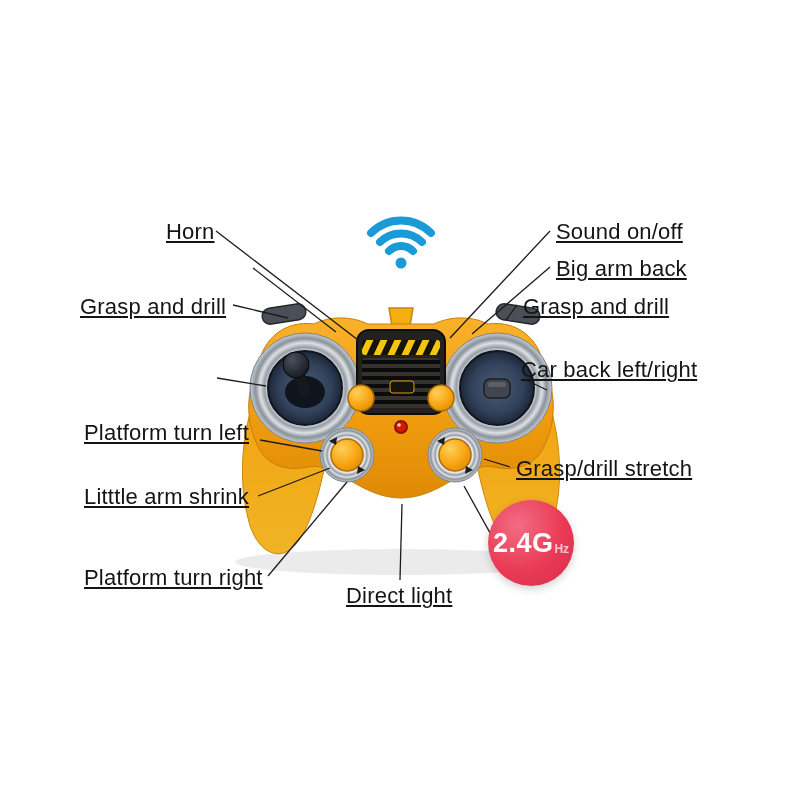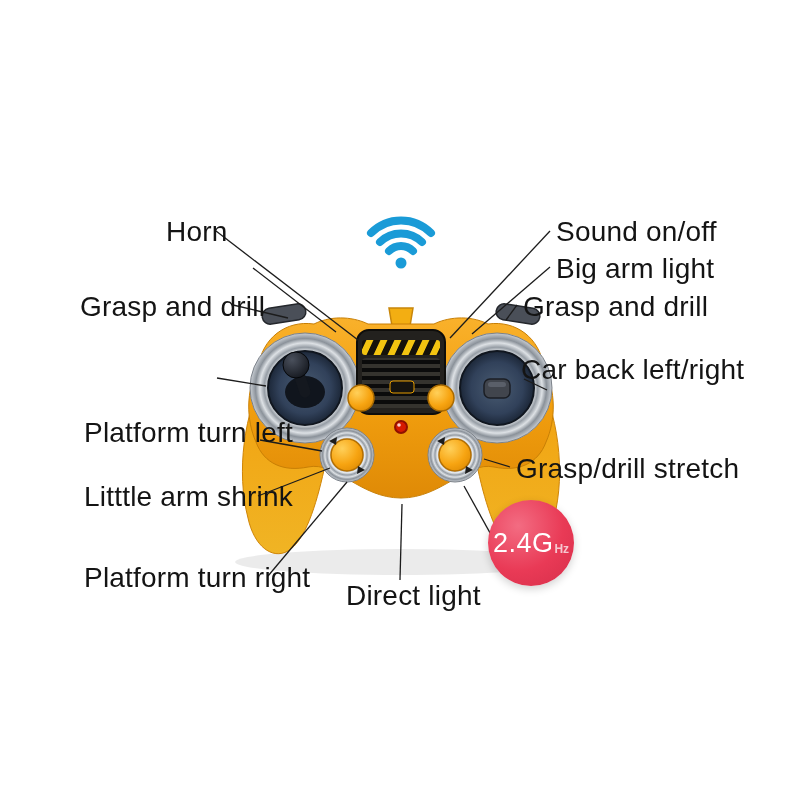--- a/index.html
+++ b/index.html
@@ -2,30 +2,30 @@
 <html><head>
 <meta charset="utf-8">
 <style>
   html,body{margin:0;padding:0;background:#ffffff;}
   .stage{
     position:relative;width:800px;height:800px;background:#ffffff;overflow:hidden;
     font-family:"Liberation Sans", sans-serif;
   }
   .art{position:absolute;left:0;top:0;}
   .label{
-    position:absolute;font-size:28px;color:#141414;white-space:nowrap;
-    letter-spacing:0.2px;line-height:25px;z-index:5;
+    position:absolute;font-size:22px;color:#141414;white-space:nowrap;
+    letter-spacing:0.2px;line-height:25px;z-index:5;text-decoration:underline;
   }
   .badge{
     position:absolute;left:488px;top:500px;width:86px;height:86px;border-radius:50%;
     background:radial-gradient(circle at 35% 30%, #f36c82, #e93a56 55%, #d62e4a);
     display:flex;align-items:center;justify-content:center;
     box-shadow:0 3px 8px rgba(0,0,0,0.18);z-index:4;
   }
-  .badge .freq{color:#ffffff;font-size:27px;font-weight:normal;letter-spacing:0.5px;}
+  .badge .freq{color:#ffffff;font-size:27px;font-weight:bold;letter-spacing:0.5px;}
   .badge .unit{color:#f6c6cf;font-size:12px;font-weight:bold;margin:12px 0 0 1px;}
 </style>
 </head>
 <body>
 
 <div class="stage">
 
   <svg class="art" width="800" height="800" viewBox="0 0 800 800">
     <defs>
       <linearGradient id="bodyG" x1="0" y1="0" x2="0" y2="1">
@@ -162,19 +162,19 @@
     <span class="freq">2.4G</span>
       <span class="unit">Hz</span>
   </div>
 
   <div class="label" style="left:166px;top:219px">Horn</div>
   <div class="label" style="left:80px;top:294px">Grasp and drill</div>
   <div class="label" style="left:84px;top:420px">Platform turn left</div>
   <div class="label" style="left:84px;top:484px">Litttle arm shrink</div>
   <div class="label" style="left:84px;top:565px">Platform turn right</div>
   <div class="label" style="left:556px;top:219px">Sound on/off</div>
-  <div class="label" style="left:556px;top:256px">Big arm light</div>
+  <div class="label" style="left:556px;top:256px">Big arm back</div>
   <div class="label" style="left:523px;top:294px">Grasp and drill</div>
   <div class="label" style="left:521px;top:357px">Car back left/right</div>
   <div class="label" style="left:516px;top:456px">Grasp/drill stretch</div>
   <div class="label" style="left:346px;top:583px">Direct light</div>
 
 </div>
 
 </body></html>

